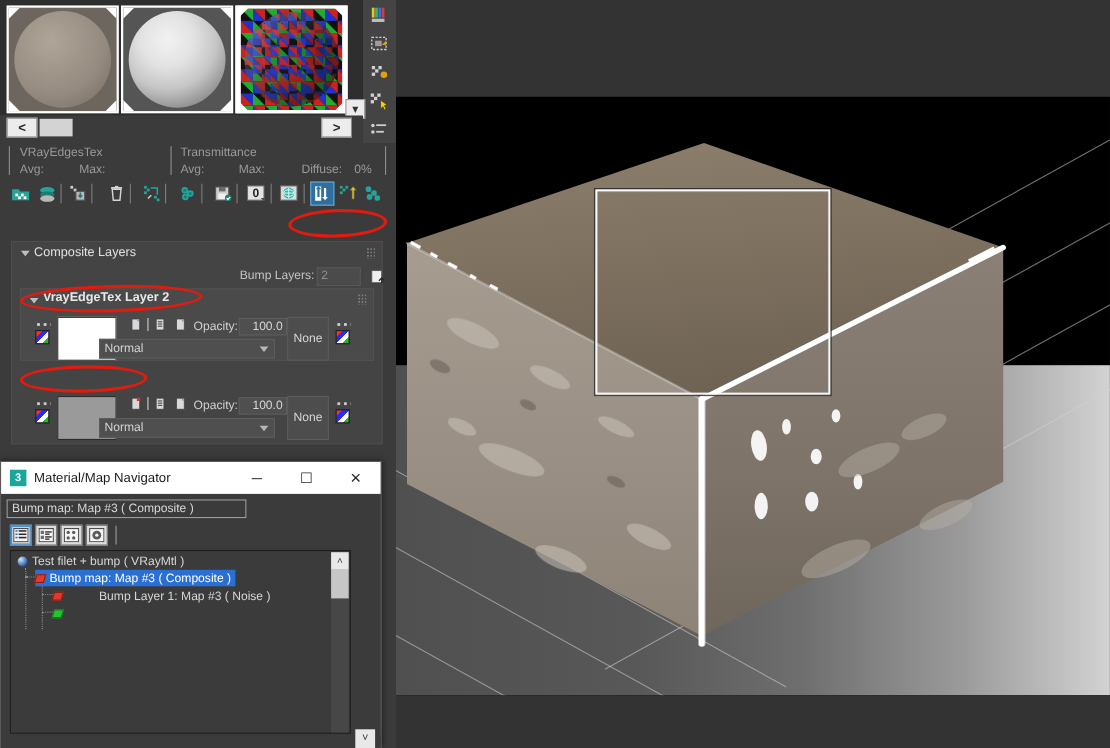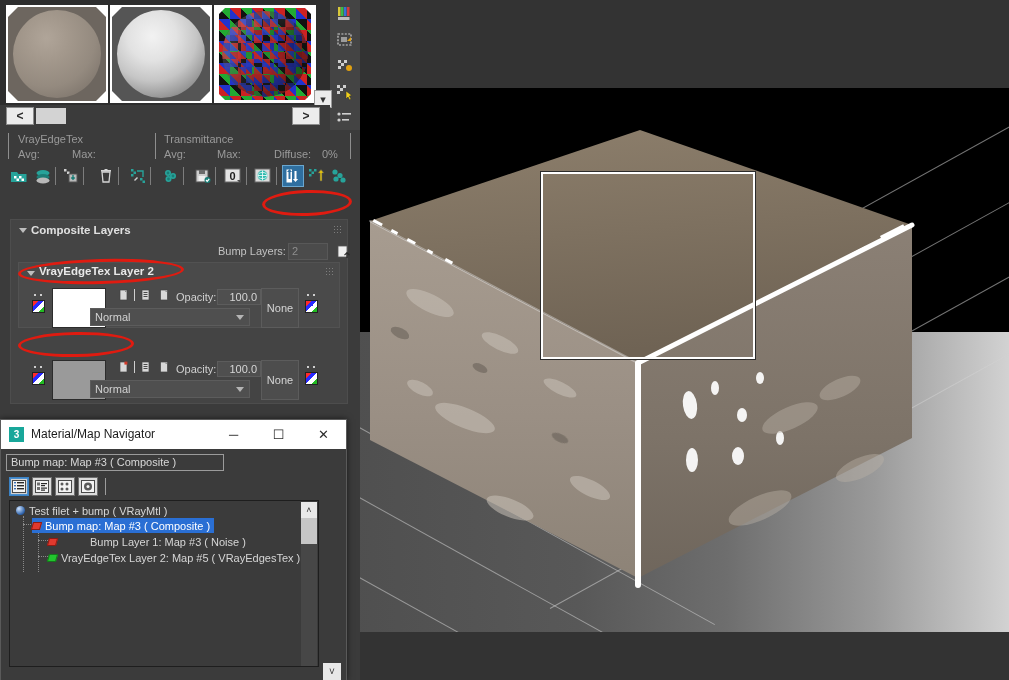--- a/index.html
+++ b/index.html
@@ -166,21 +166,21 @@
     display: flex; align-items: center; justify-content: center; cursor: pointer;
   }
 
   
   .rollout {
     position: absolute; left: 10px; top: 219px; width: 338px; height: 185px;
     background: #444444; border: 1px solid #4d4d4d;
   }
   .rollout-head {
     position: absolute; left: 0; top: 0; width: 338px; height: 20px;
-    color: #e0e0e0; font-size: 11.5px; font-weight: bold;
+    color: #e0e0e0; font-size: 11.5px; font-weight: normal;
     padding-left: 20px; line-height: 20px;
   }
   .tri {
     position: absolute; width: 0; height: 0; border-style: solid;
     border-width: 5px 4px 0 4px; border-color: #bdbdbd transparent transparent transparent;
   }
   .grip {
     position: absolute; width: 8px; height: 10px;
     background-image: radial-gradient(#8a8a8a 1px, transparent 1px);
     background-size: 3px 3px; opacity: .8;
@@ -450,21 +450,21 @@
 
     <div class="slot-scroll">
       <div class="slot-track"></div>
       <div class="slot-thumb"></div>
       <div class="sbtn left">&lt;</div>
       <div class="sbtn right">&gt;</div>
     </div>
 
     <div class="refl-bar">
       <div class="vdiv" style="left:8px; top:3px; height:26px;"></div>
-      <div class="lbl" style="left:18px; top:3px;">VrayEdgeTex</div>
+      <div class="lbl" style="left:18px; top:3px;">VRayEdgesTex</div>
       <div class="lbl" style="left:18px; top:18px;">Avg:</div>
       <div class="lbl" style="left:72px; top:18px;">Max:</div>
       <div class="vdiv" style="left:155px; top:3px; height:26px;"></div>
       <div class="lbl" style="left:164px; top:3px;">Transmittance</div>
       <div class="lbl" style="left:164px; top:18px;">Avg:</div>
       <div class="lbl" style="left:217px; top:18px;">Max:</div>
       <div class="lbl" style="left:274px; top:18px;">Diffuse:</div>
       <div class="lbl" style="left:322px; top:18px;">0%</div>
       <div class="vdiv" style="left:350px; top:3px; height:26px;"></div>
     </div>
@@ -788,21 +788,20 @@
       <div class="tree-node sel" style="left:22px; top:17px; padding-right:4px;">
         <span class="node-sq red"></span>
         <span>Bump map: Map #3  ( Composite )</span>
       </div>
       <div class="tree-node" style="left:38px; top:33px;gap:29px;">
         <span class="node-sq red"></span>
         <span>Bump Layer 1: Map #3  ( Noise )</span>
       </div>
       <div class="tree-node" style="left:38px; top:49px;">
         <span class="node-sq green"></span>
-        <span>VrayEdgeTex Layer 2: Map #5  ( VRayEdgesTex )</span>
       </div>
 
       <div class="vscroll">
         <div class="vscroll-up">˄</div>
         <div class="vscroll-thumb"></div>
       </div>
     </div>
 
     <div class="nav-bottom"></div>
     <div class="nav-down-btn">˅</div>

